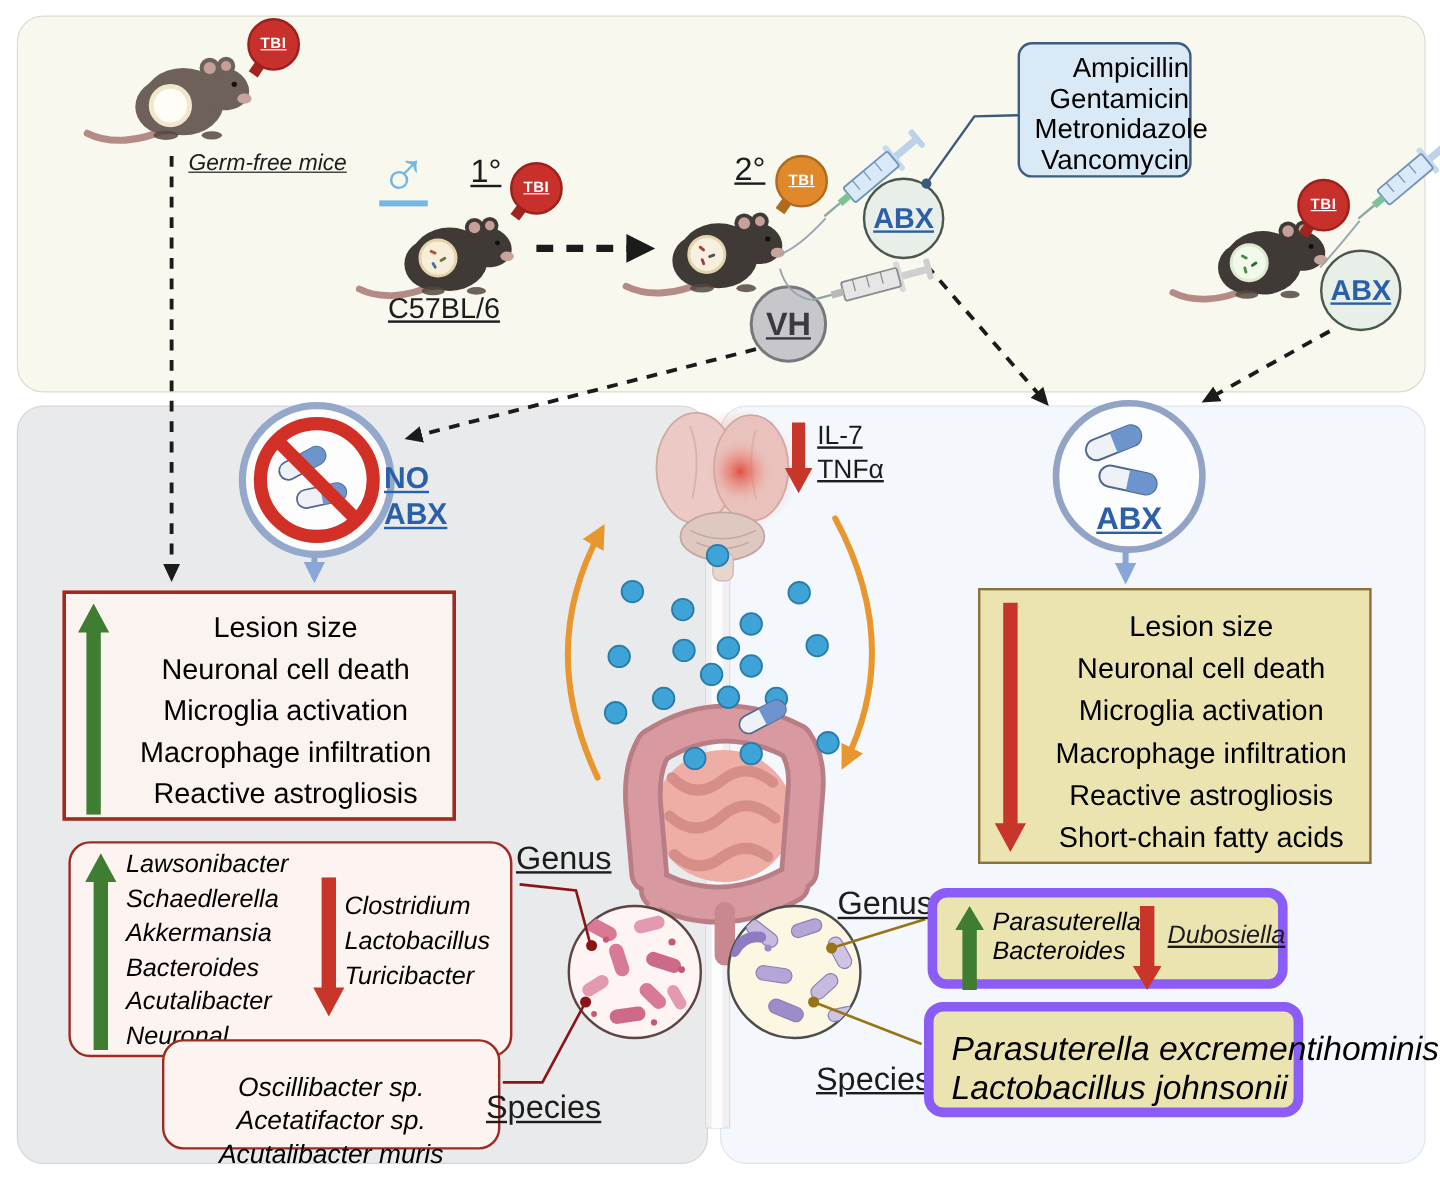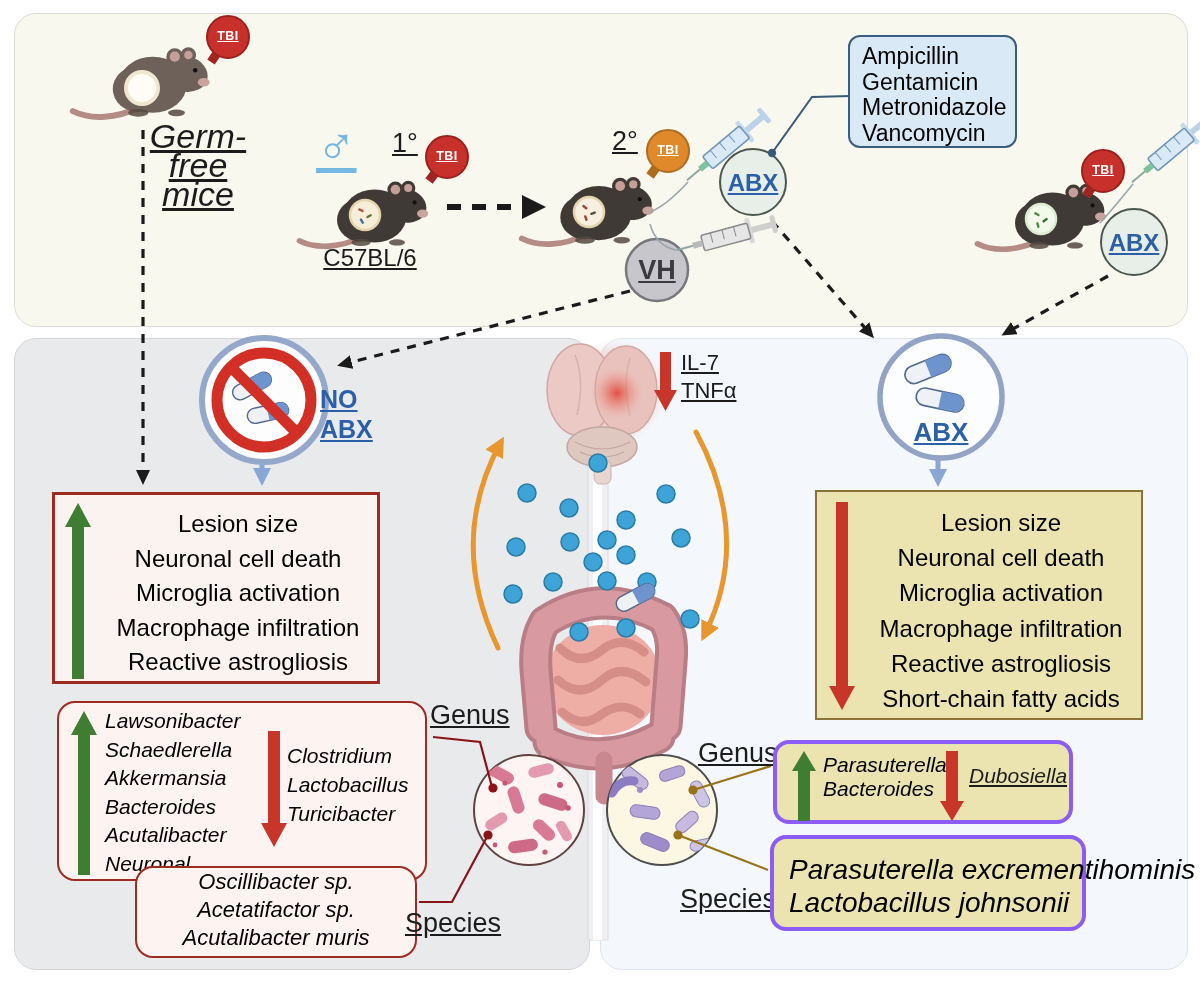--- a/index.html
+++ b/index.html
@@ -12,21 +12,21 @@
   .t{position:absolute;color:#1c1c1c;line-height:1.15;text-decoration:underline;}
   .ital{font-style:italic;}
   .ctr{text-align:center;}
   .bold{font-weight:bold;}
   .blue{color:#2b5fa7;}
   .white{color:#fff;}
   .box{position:absolute;box-sizing:border-box;}
   .box-red{background:#fbf3f0;border:3px solid #9e2b22;}
   .box-pink-r{background:#fdf3f1;border:2.5px solid #9e2b22;border-radius:18px;}
   .box-yel{background:#ebe4b1;border:2.5px solid #8a7339;}
-  .box-yel-r{background:#ebe4b1;border:4px solid #8b5cf6;border-radius:16px;}
+  .box-yel-r{background:#ebe4b1;border:8px solid #8b5cf6;border-radius:16px;}
   .box-blue{background:#d9e9f6;border:2px solid #3a5d80;border-radius:12px;}
   .lines div{white-space:nowrap;}
   .arr{position:absolute;}
 </style>
 </head>
 <body>
 
 <div id="fig">
 
   <div id="panel-top" class="panel"></div>
@@ -296,32 +296,32 @@
     <g style="--ba:#e6e6e6;--st:#8a8a8a;--pl:#cfcfcf;--fl:#d9d9d9;--hb:#b9b9b9" transform="translate(722,238) rotate(75)">
         <use href="#syr"></use>
       </g>
     <path d="M 676,250 Q 656,246 650,224" stroke="#9aa6ae" stroke-width="1.6" fill="none"></path>
     <g transform="translate(1168,152) rotate(50)">
         <use href="#syr"></use>
       </g>
     <path d="M 1133,184 Q 1112,210 1100,223" stroke="#9aa6ae" stroke-width="1.6" fill="none"></path>
   </svg>
 
-  <div class="t ital ctr" style="left:130px;top:122px;width:136px;font-size:34px;line-height:29px;">Germ-free mice</div>
+  <div class="t ital ctr" style="left:155px;top:122px;width:136px;font-size:19px;line-height:29px;">Germ-free mice</div>
   <div class="t" style="left:316px;top:116px;font-size:54px;color:#74b6e4;line-height:60px;">♂</div>
   <div class="t" style="left:392px;top:128px;font-size:27px;">1°</div>
   <div class="t" style="left:612px;top:126px;font-size:27px;">2°</div>
   <div class="t ctr" style="left:312px;top:244px;width:116px;font-size:24px;">C57BL/6</div>
 
   <div class="t bold white ctr" style="left:208px;top:29px;width:40px;font-size:12.5px;letter-spacing:.5px;">TBI</div>
   <div class="t bold white ctr" style="left:427px;top:149px;width:40px;font-size:12.5px;letter-spacing:.5px;">TBI</div>
   <div class="t bold white ctr" style="left:648px;top:143px;width:40px;font-size:12.5px;letter-spacing:.5px;">TBI</div>
   <div class="t bold white ctr" style="left:1083px;top:163px;width:40px;font-size:12.5px;letter-spacing:.5px;">TBI</div>
 
-  <div class="box box-blue lines" style="left:848px;top:35px;width:169px;height:113px;padding:7px 0 16px 12px;font-size:23px;line-height:25.5px;">
+  <div class="box box-blue lines" style="left:848px;top:35px;width:145px;height:113px;padding:7px 0 16px 12px;font-size:23px;line-height:25.5px;text-align:right;">
     <div>Ampicillin</div>
     <div>Gentamicin</div>
     <div>Metronidazole</div>
     <div>Vancomycin</div>
   </div>
 
   <div class="t bold blue ctr" style="left:718px;top:169px;width:70px;font-size:24px;">ABX</div>
   <div class="t bold blue ctr" style="left:1099px;top:229px;width:70px;font-size:24px;">ABX</div>
   <div class="t bold ctr" style="left:622px;top:255px;width:70px;font-size:27px;color:#3a3a40;">VH</div>
 
@@ -356,21 +356,21 @@
         <path d="M7,0 L19,0 L19,92 L26,92 L13,116 L0,92 L7,92 Z" fill="#c8362a"></path>
       </svg>
     <div class="lines ital" style="position:absolute;left:228px;top:38px;font-size:21px;line-height:29px;">
       <div>Clostridium</div>
       <div>Lactobacillus</div>
       <div>Turicibacter</div>
     </div>
   </div>
   <div class="t" style="left:430px;top:700px;font-size:27px;">Genus</div>
 
-  <div class="box box-pink-r lines ital ctr" style="left:135px;top:866px;width:282px;height:92px;font-size:22px;line-height:27.8px;padding-top:0;">
+  <div class="box box-pink-r lines ital ctr" style="left:135px;top:866px;width:282px;height:92px;font-size:22px;line-height:27.8px;padding-top:24px;">
     <div>Oscillibacter sp.</div>
     <div>Acetatifactor sp.</div>
     <div>Acutalibacter muris</div>
   </div>
   <div class="t" style="left:405px;top:908px;font-size:27px;">Species</div>
 
   <div class="t" style="left:681px;top:350px;font-size:22px;">IL-7</div>
   <div class="t" style="left:681px;top:378px;font-size:22px;">TNFα</div>
 
   <div class="t bold blue ctr" style="left:906px;top:418px;width:70px;font-size:26px;">ABX</div>

